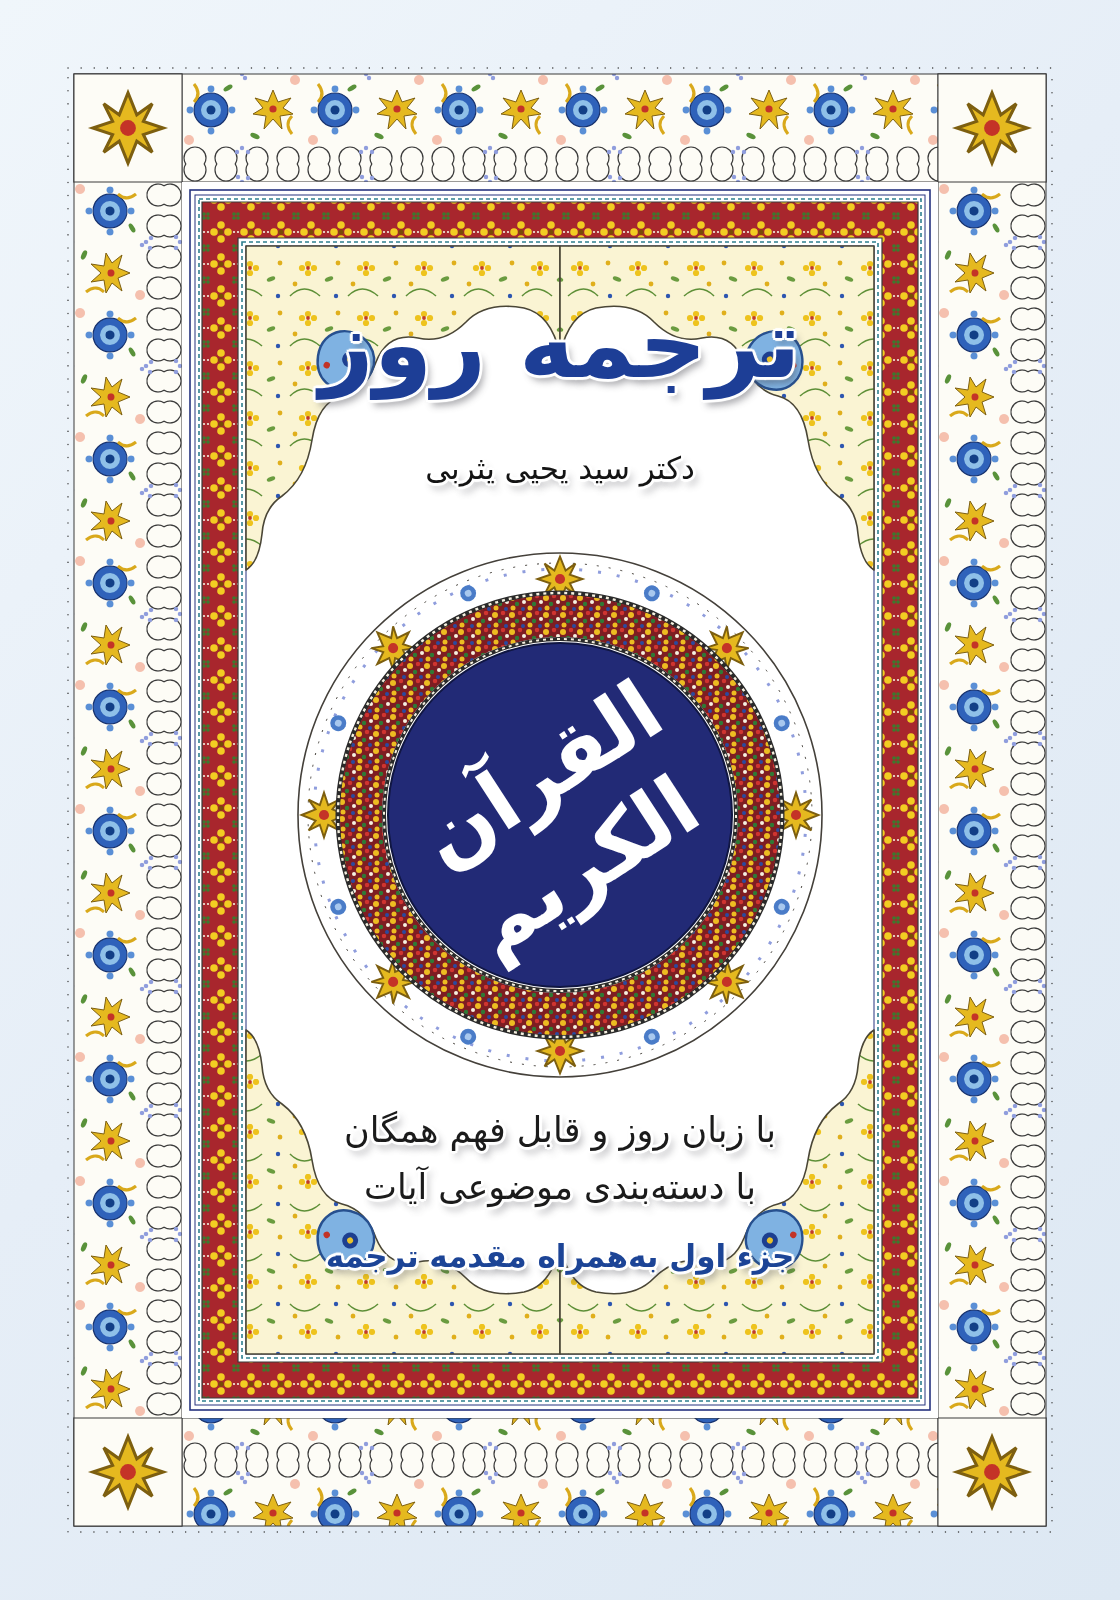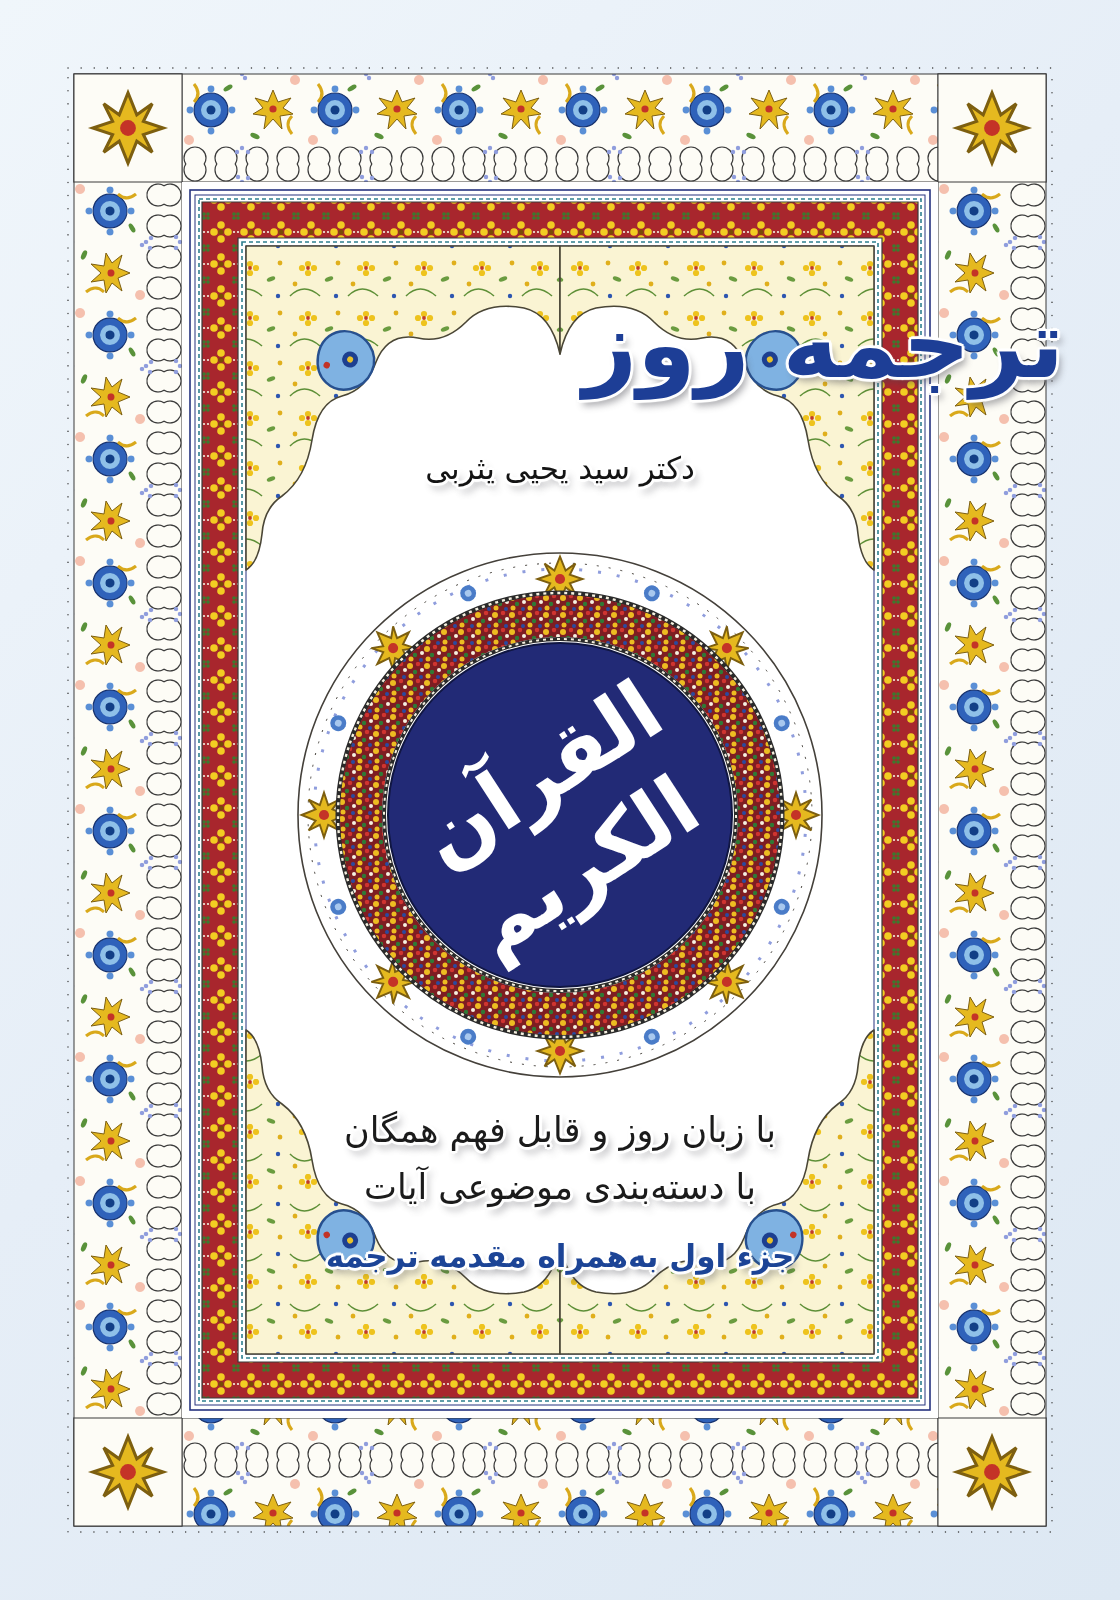--- a/index.html
+++ b/index.html
@@ -10,21 +10,21 @@
   }
   .cover{position:absolute;left:56px;top:56px;width:1008px;height:1488px;}
   .cover svg{position:absolute;left:0;top:0;}
   .txt{position:absolute;left:0;right:0;text-align:center;direction:rtl;z-index:5;}
   .halo{
     text-shadow:
       -2px -2px 0 #fff, 2px -2px 0 #fff, -2px 2px 0 #fff, 2px 2px 0 #fff,
       0 -3px 1px #fff, 0 3px 1px #fff, -3px 0 1px #fff, 3px 0 1px #fff,
       4px 6px 7px rgba(70,70,80,.45);
   }
-  .title{top:234px;font-size:94px;font-weight:bold;color:#1d3e96;letter-spacing:-2px;text-align:right;}
+  .title{top:234px;font-size:94px;font-weight:bold;color:#1d3e96;letter-spacing:-2px;}
   .author{top:394px;font-size:31px;font-weight:normal;color:#141414;}
   .tagline{top:1046px;font-size:35px;color:#1b1b1b;line-height:1.62;font-weight:500;}
   .edition{top:1182px;font-size:31px;font-weight:bold;color:#1c4496;}
 </style>
 </head>
 <body>
 
 <div class="cover">
 
   <svg width="1008" height="1488" viewBox="0 0 1008 1488">

